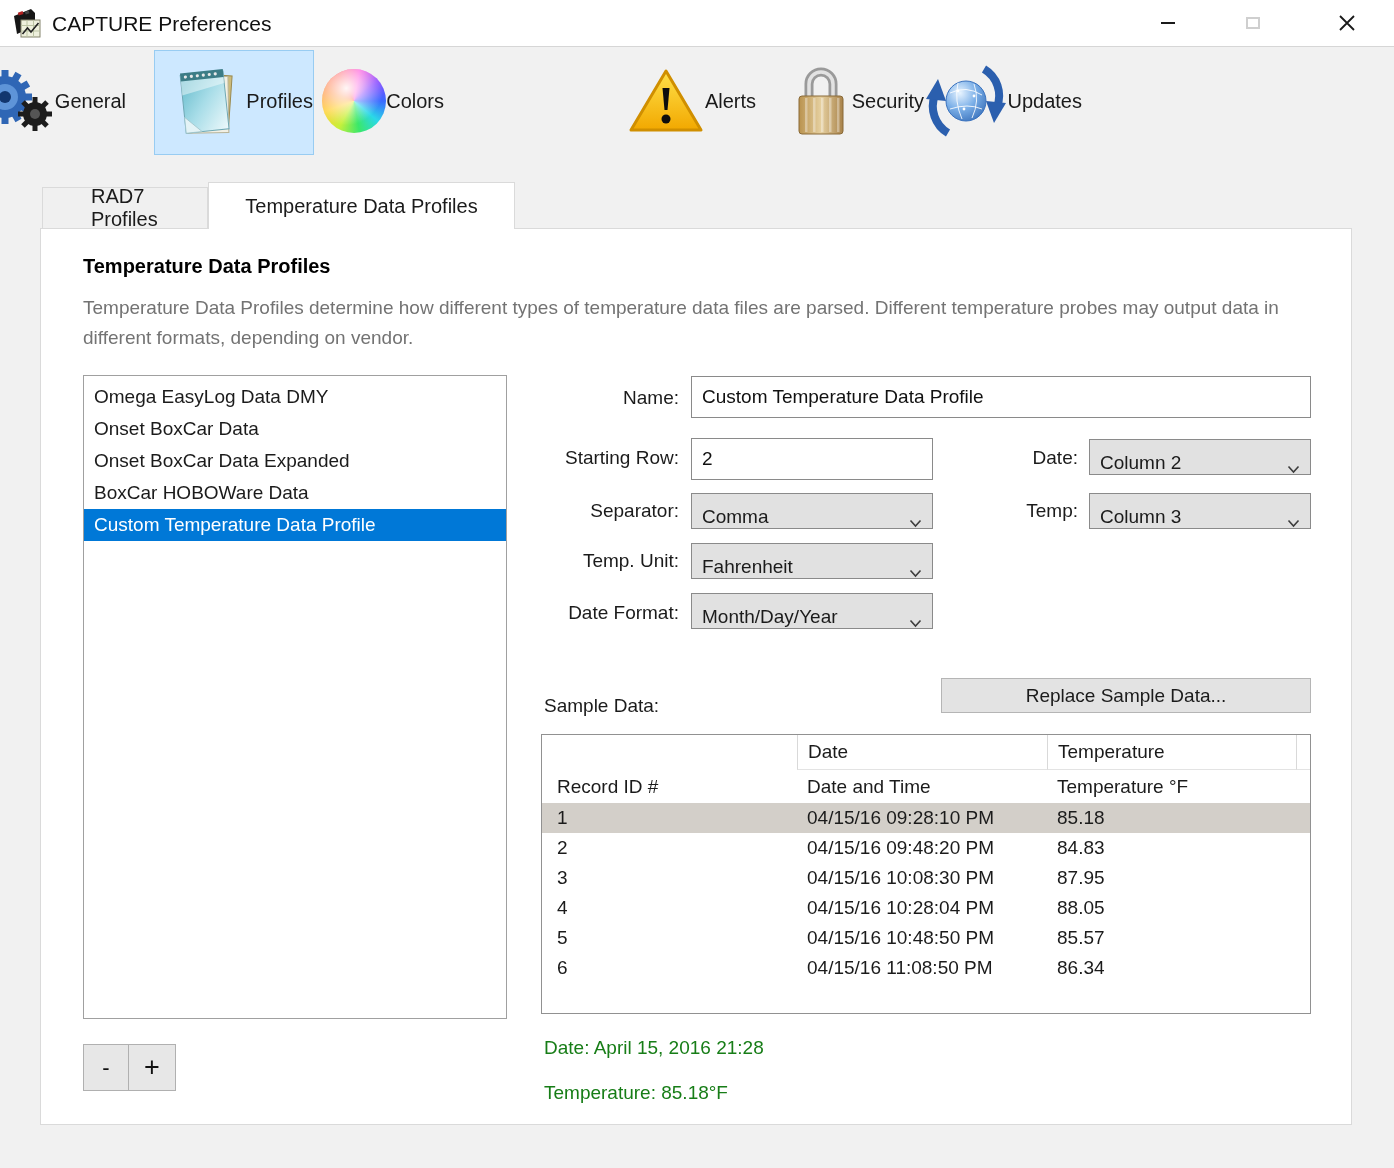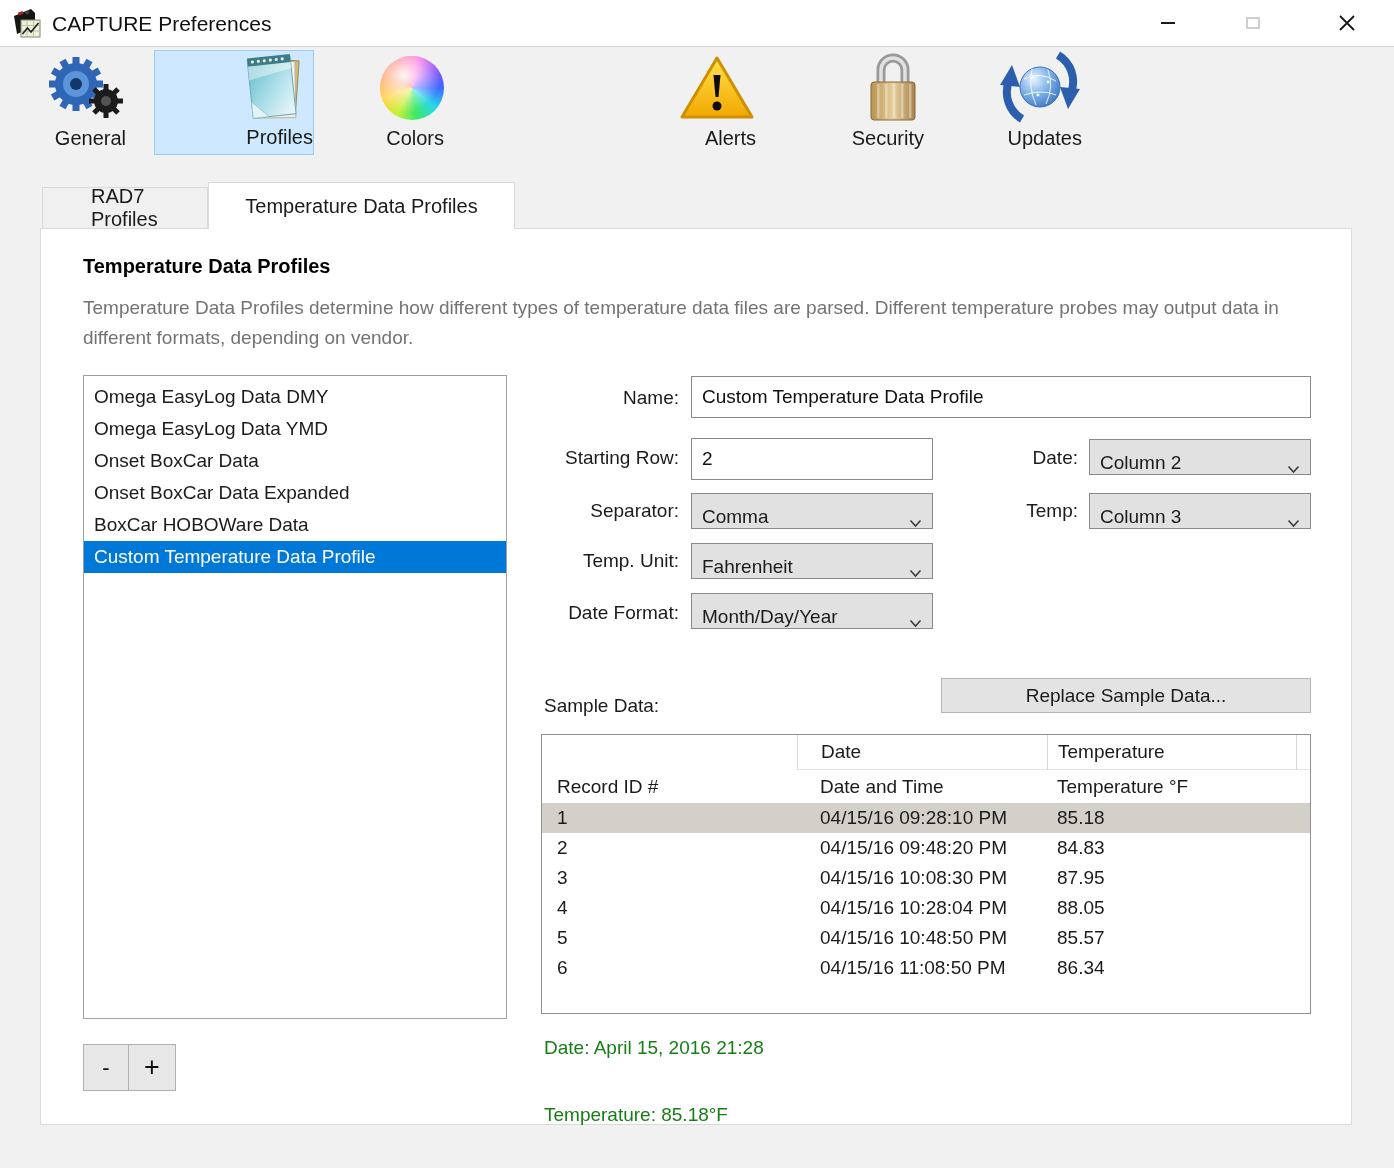--- a/index.html
+++ b/index.html
@@ -19,21 +19,21 @@
   .app-icon{position:absolute;left:10px;top:7px;width:34px;height:34px;}
   .title-text{position:absolute;left:52px;top:0;height:47px;line-height:47px;font-size:21px;color:#111;}
   .win-btn{position:absolute;top:0;width:46px;height:46px;display:flex;align-items:center;justify-content:center;cursor:default;}
   .win-btn.min{left:1145px;}
   .win-btn.max{left:1230px;}
   .win-btn.close{left:1324px;}
   .min-glyph{width:14px;height:2px;background:#1a1a1a;}
   .max-glyph{width:14px;height:12px;border:2px solid #cfcfcf;}
 
   
-  .tool-btn{position:absolute;top:50px;height:105px;display:flex;flex-direction:column;align-items:flex-end;justify-content:flex-end;padding-bottom:4px;}
+  .tool-btn{position:absolute;top:50px;height:105px;display:flex;align-items:center;justify-content:flex-end;padding-bottom:4px;}
   .tool-btn .ico{height:76px;display:flex;align-items:center;justify-content:center;}
   .tool-btn .lbl{font-size:20px;color:#1a1a1a;line-height:26px;}
   .tb-general{left:36px;width:90px;}
   .tb-profiles{left:154px;width:160px;background:var(--toolbar-selected-bg);border:1px solid var(--toolbar-selected-border);}
   .tb-colors{left:350px;width:94px;}
   .tb-image{left:476px;width:160px;}
   .tb-alerts{left:670px;width:86px;}
   .tb-security{left:824px;width:100px;}
   .tb-updates{left:982px;width:100px;}
   .color-sphere{width:64px;height:64px;border-radius:50%;
@@ -81,33 +81,33 @@
   .sample-label{position:absolute;left:503px;top:466px;font-size:19px;}
   .replace-btn{position:absolute;left:900px;top:449px;width:370px;height:35px;background:#e3e3e3;border:1px solid #b5b5b5;font-size:19px;display:flex;align-items:center;justify-content:center;cursor:default;}
 
   .dtable{position:absolute;left:500px;top:505px;width:770px;height:280px;background:#fff;border:1px solid #919191;font-size:19px;}
   .trow{display:flex;width:100%;}
   .tgroup{height:35px;}
   .thead{height:33px;}
   .tdata{height:30px;}
   .cell{white-space:nowrap;overflow:hidden;}
   .c1{width:255px;padding-left:15px;}
-  .c2{width:250px;padding-left:23px;}
+  .c2{width:250px;padding-left:10px;}
   .c3{width:249px;padding-left:10px;}
   .c3f{flex:1;padding-left:10px;}
   .c4{flex:1;}
   .tgroup .cell{line-height:34px;}
   .tgroup .sep{border-left:1px solid #d9d9d9;border-bottom:1px solid #e3e3e3;}
   .thead .cell{line-height:33px;}
   .tdata .cell{line-height:30px;}
   .tdata.selected{background:var(--selected-row-bg);}
 
   .status-line{position:absolute;left:503px;font-size:19px;color:var(--status-green);line-height:26px;}
   .status-1{top:806px;}
-  .status-2{top:873px;}
+  .status-2{top:851px;}
 
   .list-btn{position:absolute;top:815px;height:47px;background:#e7e7e7;border:1px solid #b0b0b0;display:flex;align-items:center;justify-content:center;cursor:default;color:#111;}
   .btn-minus{left:42px;width:46px;font-size:22px;}
   .btn-plus{left:87px;width:48px;font-size:27px;}
 </style>
 </head>
 <body>
 
 <div class="app">
 
@@ -279,21 +279,20 @@
 
   <div class="tab tab-inactive">RAD7 Profiles</div>
   <div class="tab tab-active">Temperature Data Profiles</div>
 
   <div class="panel">
     <div class="heading">Temperature Data Profiles</div>
     <div class="desc">Temperature Data Profiles determine how different types of temperature data files are parsed.  Different temperature probes may output data in different formats, depending on vendor.</div>
 
     <div class="profile-list">
       <div class="item">Omega EasyLog Data DMY</div>
-      <div class="item">Omega EasyLog Data YMD</div>
       <div class="item">Onset BoxCar Data</div>
       <div class="item">Onset BoxCar Data Expanded</div>
       <div class="item">BoxCar HOBOWare Data</div>
       <div class="item selected">Custom Temperature Data Profile</div>
     </div>
 
     <div class="flabel lbl-name">Name:</div>
     <input class="tinput in-name" type="text" value="Custom Temperature Data Profile" style="">
 
     <div class="flabel lbl-startrow">Starting Row:</div>

